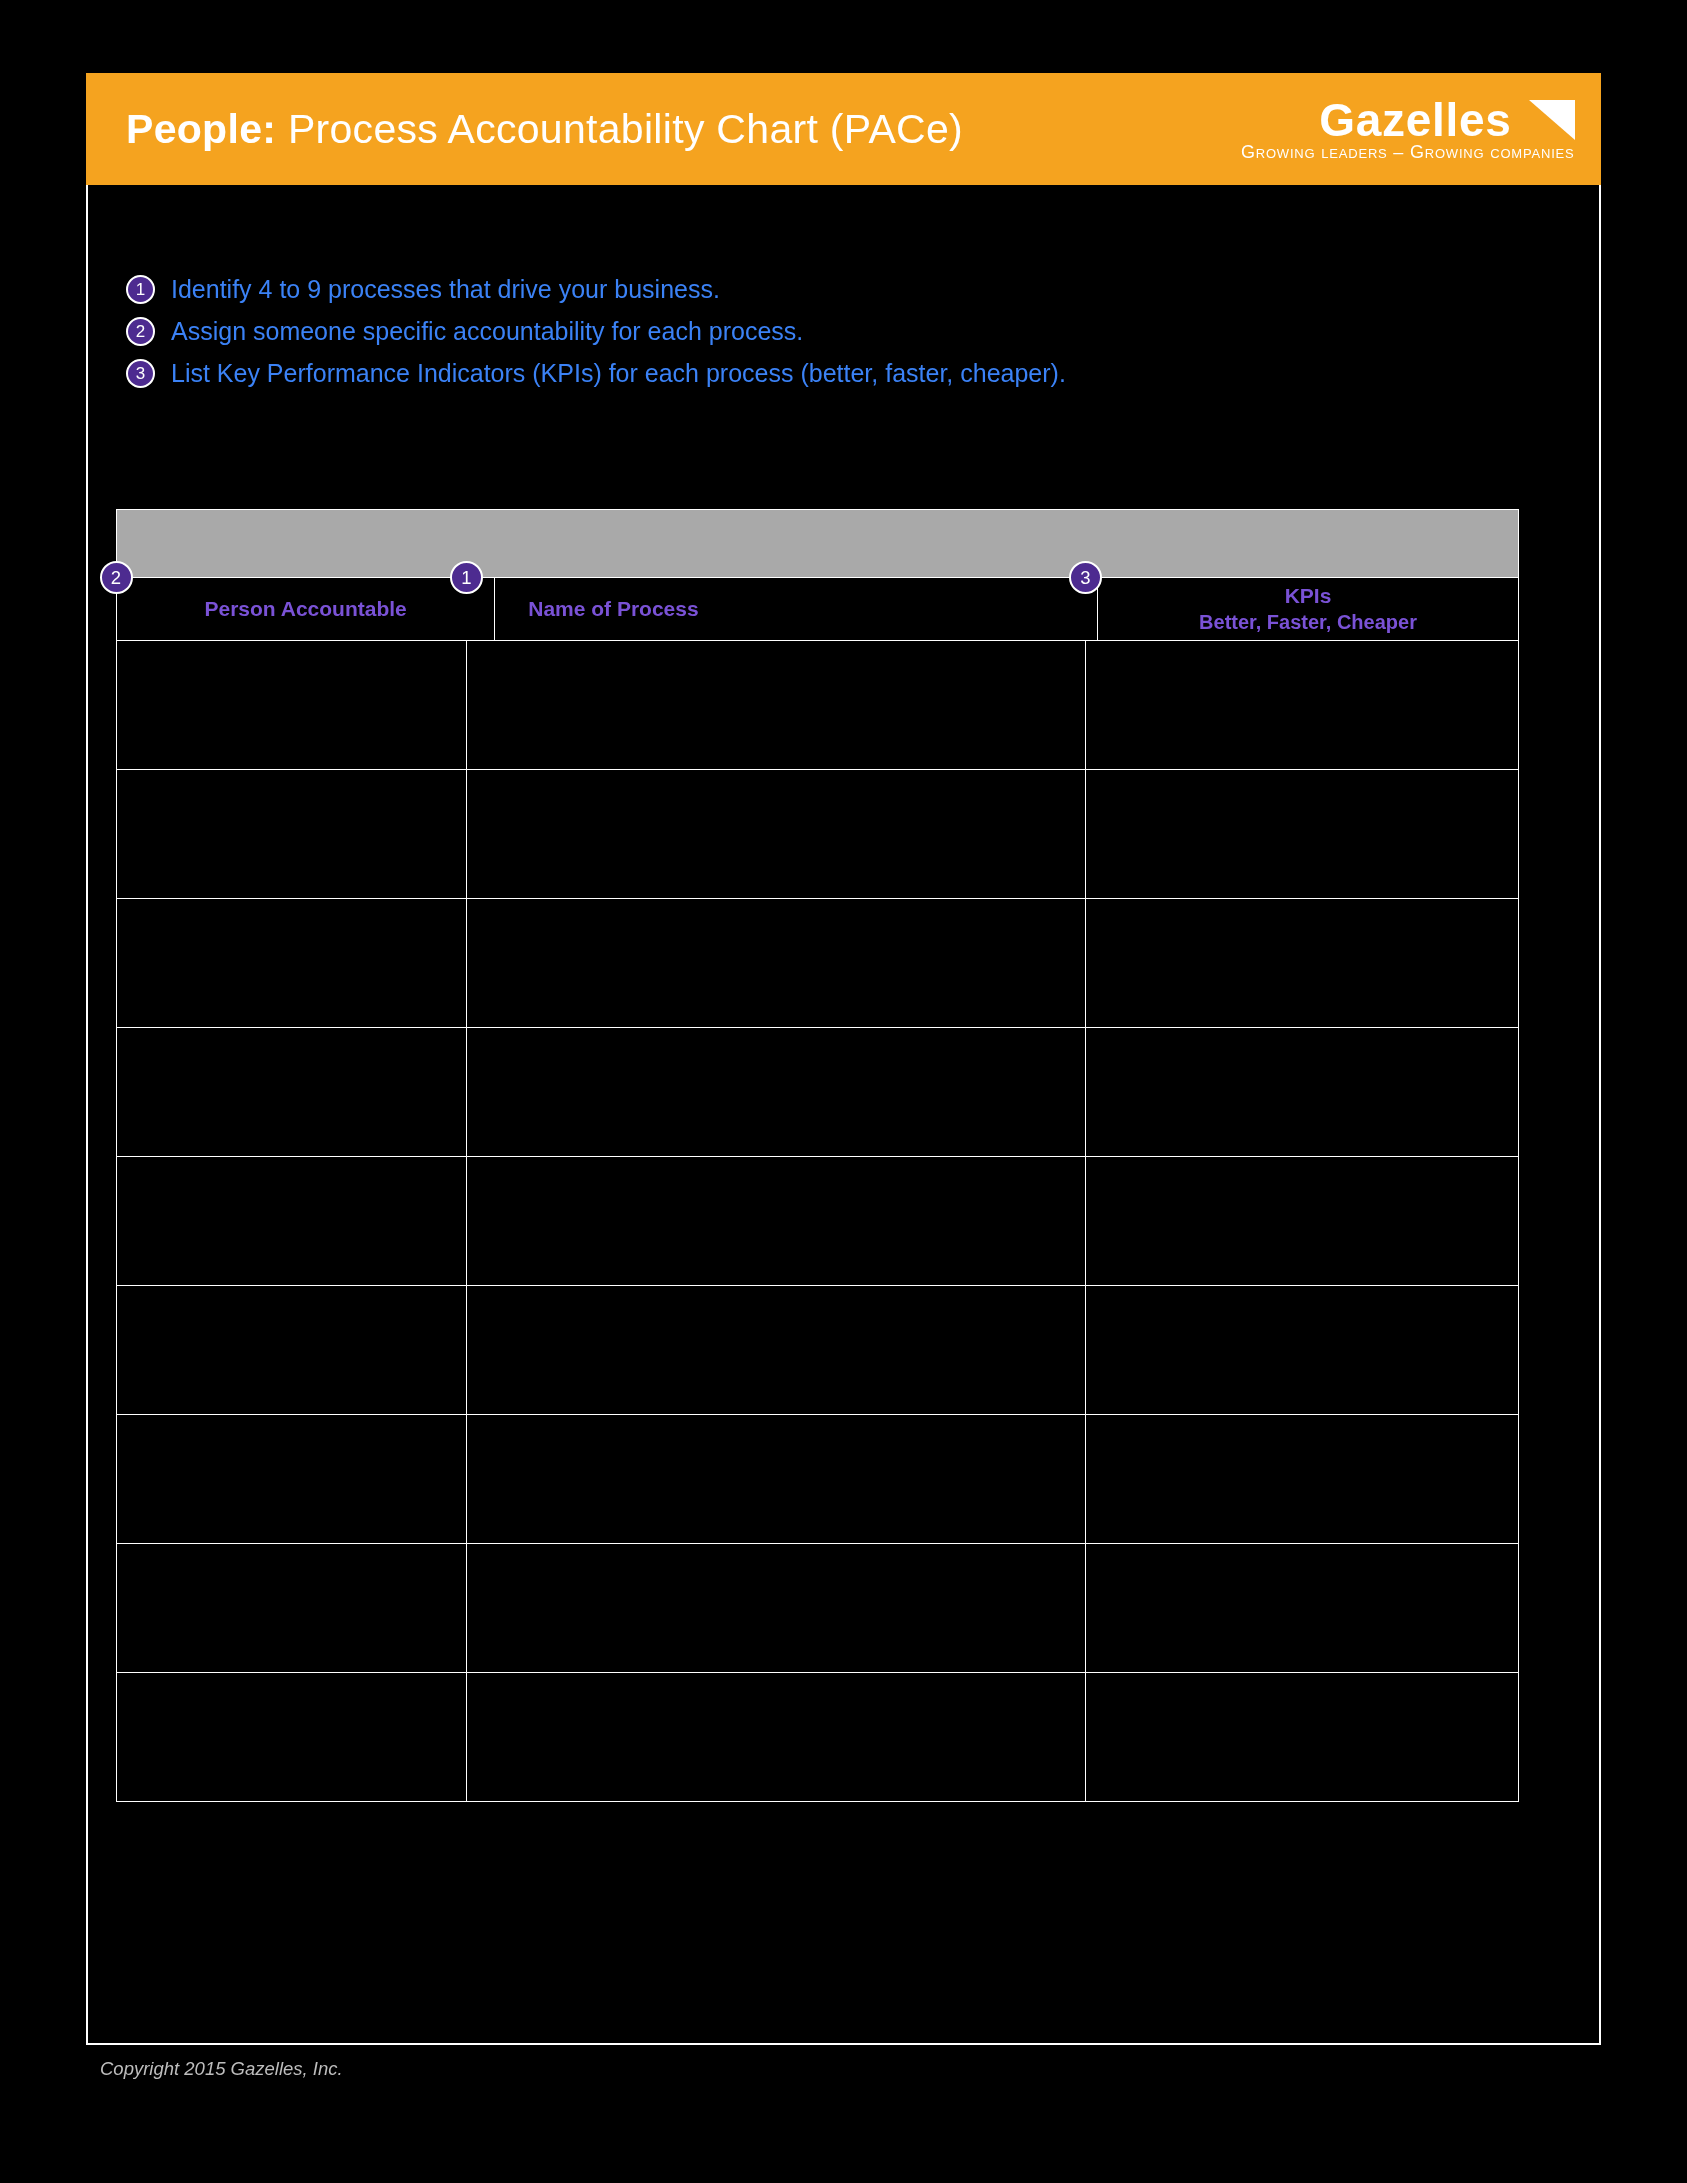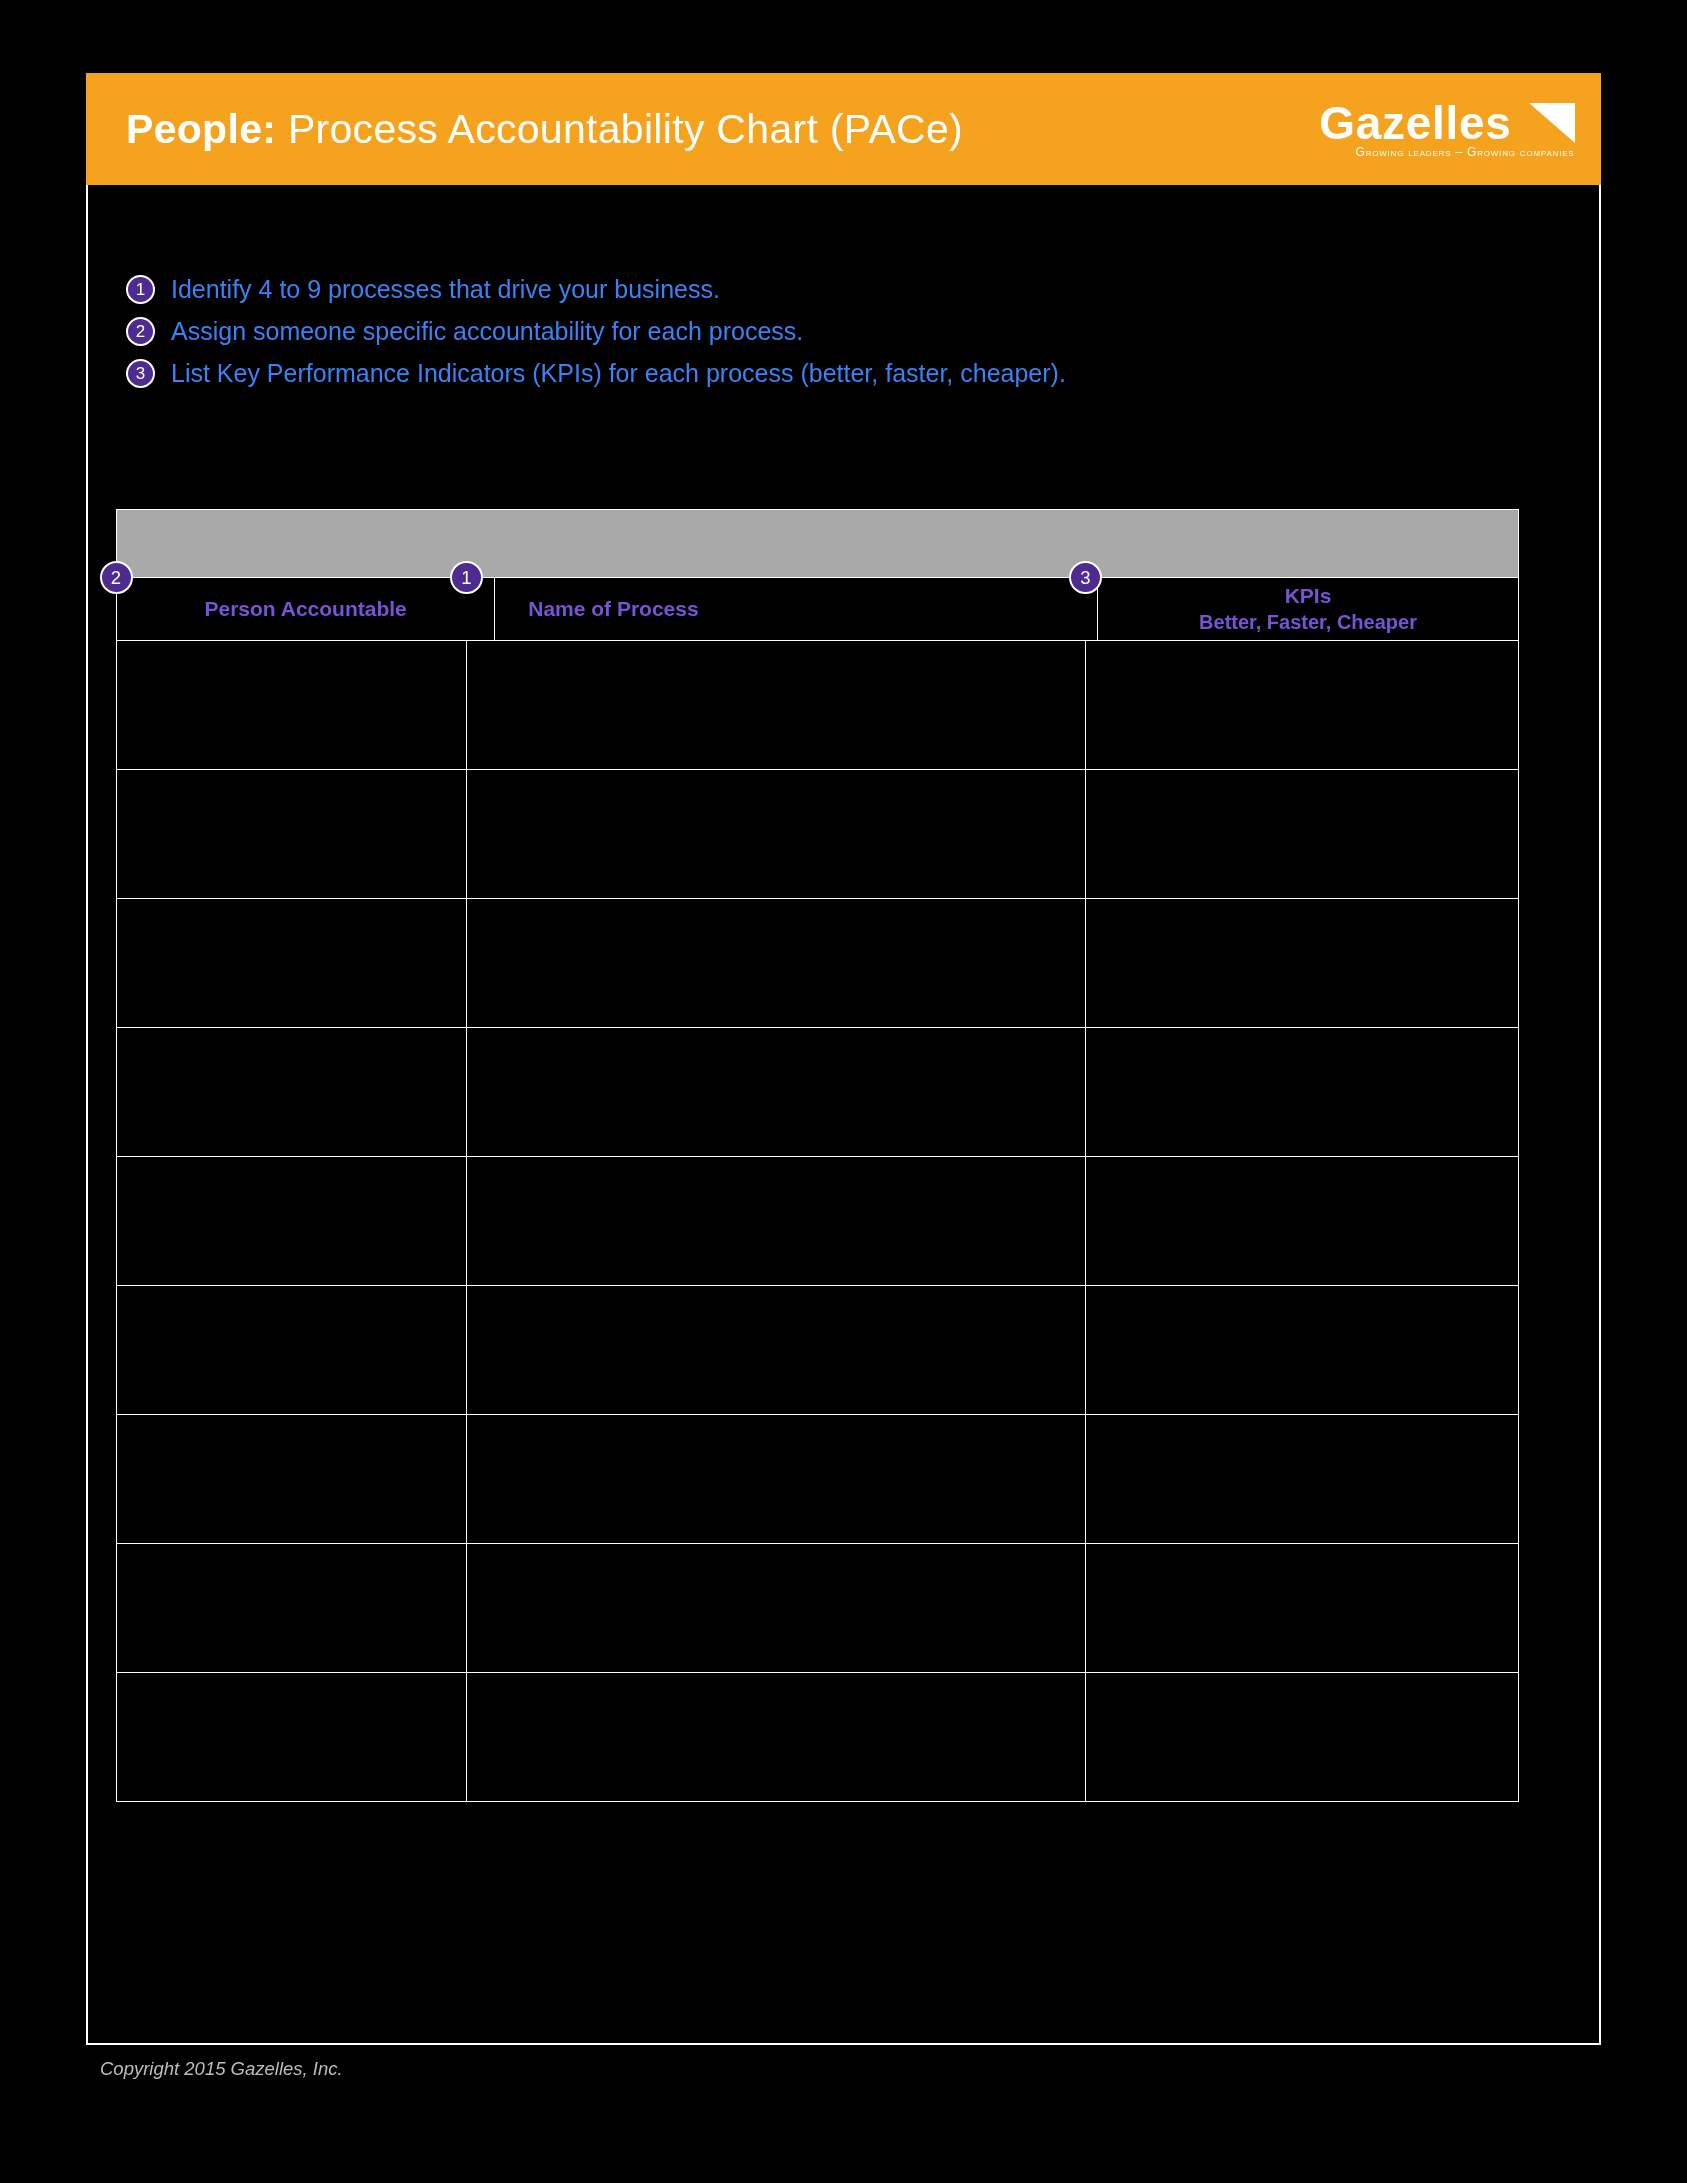--- a/index.html
+++ b/index.html
@@ -63,21 +63,21 @@
   }
   .logo-mark::after {
     content: "";
     position: absolute;
     left: 0; top: 0;
     border-style: solid;
     border-width: 40px 0 0 46px;
     border-color: transparent transparent transparent #f5a31f;
   }
   .tagline {
-    font-size: 12px;
+    font-size: 18px;
     font-weight: 500;
     font-variant: small-caps;
     letter-spacing: 0.8px;
     line-height: 1;
     white-space: nowrap;
   }
   
   .instructions {
     position: absolute;
     left: 126px;

